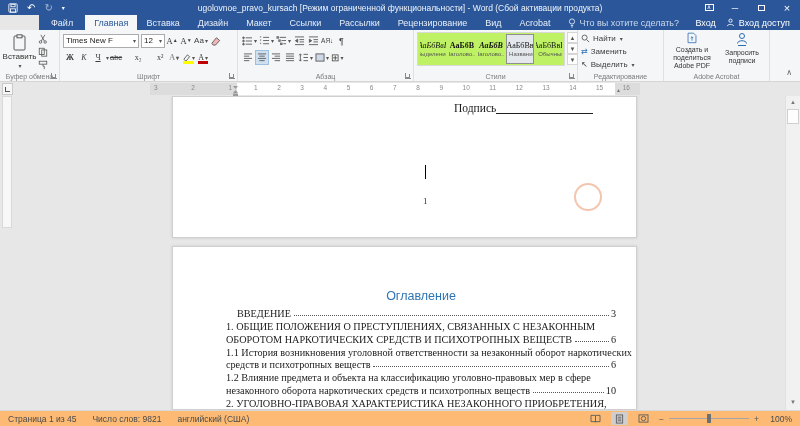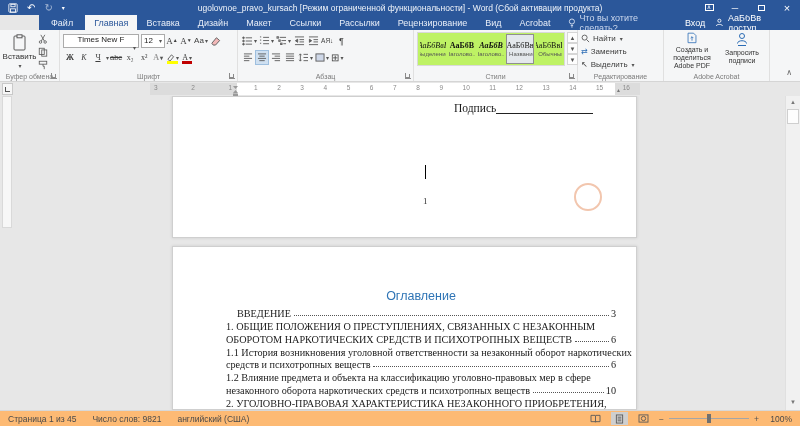--- a/index.html
+++ b/index.html
@@ -52,27 +52,27 @@
   .paste { float:left; width:33px; height:38px; display:flex; flex-direction:column;
     align-items:center; justify-content:center; gap:1px; font-size:8px; color:#333; }
   .clip-col { float:left; display:flex; flex-direction:column; gap:1px; margin-top:1px; }
   .clip-col .ibtn { height:12px; }
 
   
   .g-font { width:178px; }
   .combo { height:14px; border:1px solid #ababab; background:#fff; display:flex;
     align-items:center; font-size:8px; color:#222; padding:0 2px; }
   .combo .caret { margin-left:auto; }
-  .fname { width:76px;flex-direction:column; }
+  .fname { width:76px; }
   .fsize { width:24px; margin-left:2px; }
   .bold-l { font-weight:bold; font-family:"Liberation Serif", serif; }
   .ital-l { font-style:italic; font-family:"Liberation Serif", serif; }
   .und-l { text-decoration:underline; font-family:"Liberation Serif", serif; }
   .strike-l { text-decoration:line-through; font-size:7.5px; }
-  .subsup { font-size:8px; font-family:"Liberation Serif", serif; }
+  .subsup { font-size:8px; font-family:"Liberation Serif", serif;margin-left:8px; }
   .fx { color:#9b9b9b; font-family:"Liberation Serif", serif; font-weight:bold; }
   .swatchbtn { position:relative; }
   .swatchbtn .bar { position:absolute; left:2px; right:2px; bottom:1px; height:3px; }
   .hl .bar { background:var(--highlight_yellow,#ffff00); }
   .fc .bar { background:var(--selection_red,#c00000); }
   .growshrink { font-family:"Liberation Serif", serif; font-size:9px; }
   .growshrink sup { font-size:5px; }
 
   
   .g-par { width:176px; }
@@ -212,21 +212,21 @@
     </svg>
     <span>Что вы хотите сделать?</span>
   </div>
   <div class="tab-right">
     <span>Вход</span>
     <span class="share">
       <svg class="ic" width="9" height="9" viewBox="0 0 10 10" style="stroke:#fff">
         <circle cx="5" cy="3" r="1.8"></circle>
           <path d="M1.5 9 C1.5 6.6 8.5 6.6 8.5 9"></path>
       </svg>
-      <span>АаБбВв доступ</span>
+      <span>Вход доступ</span>
     </span>
   </div>
 </div>
 
 <div class="ribbon">
 
   <div class="rgroup g-clip">
     <div class="paste">
       <svg class="ic" width="15" height="17" viewBox="0 0 15 17">
         <rect x="2" y="2" width="11" height="14" rx="1"></rect>

